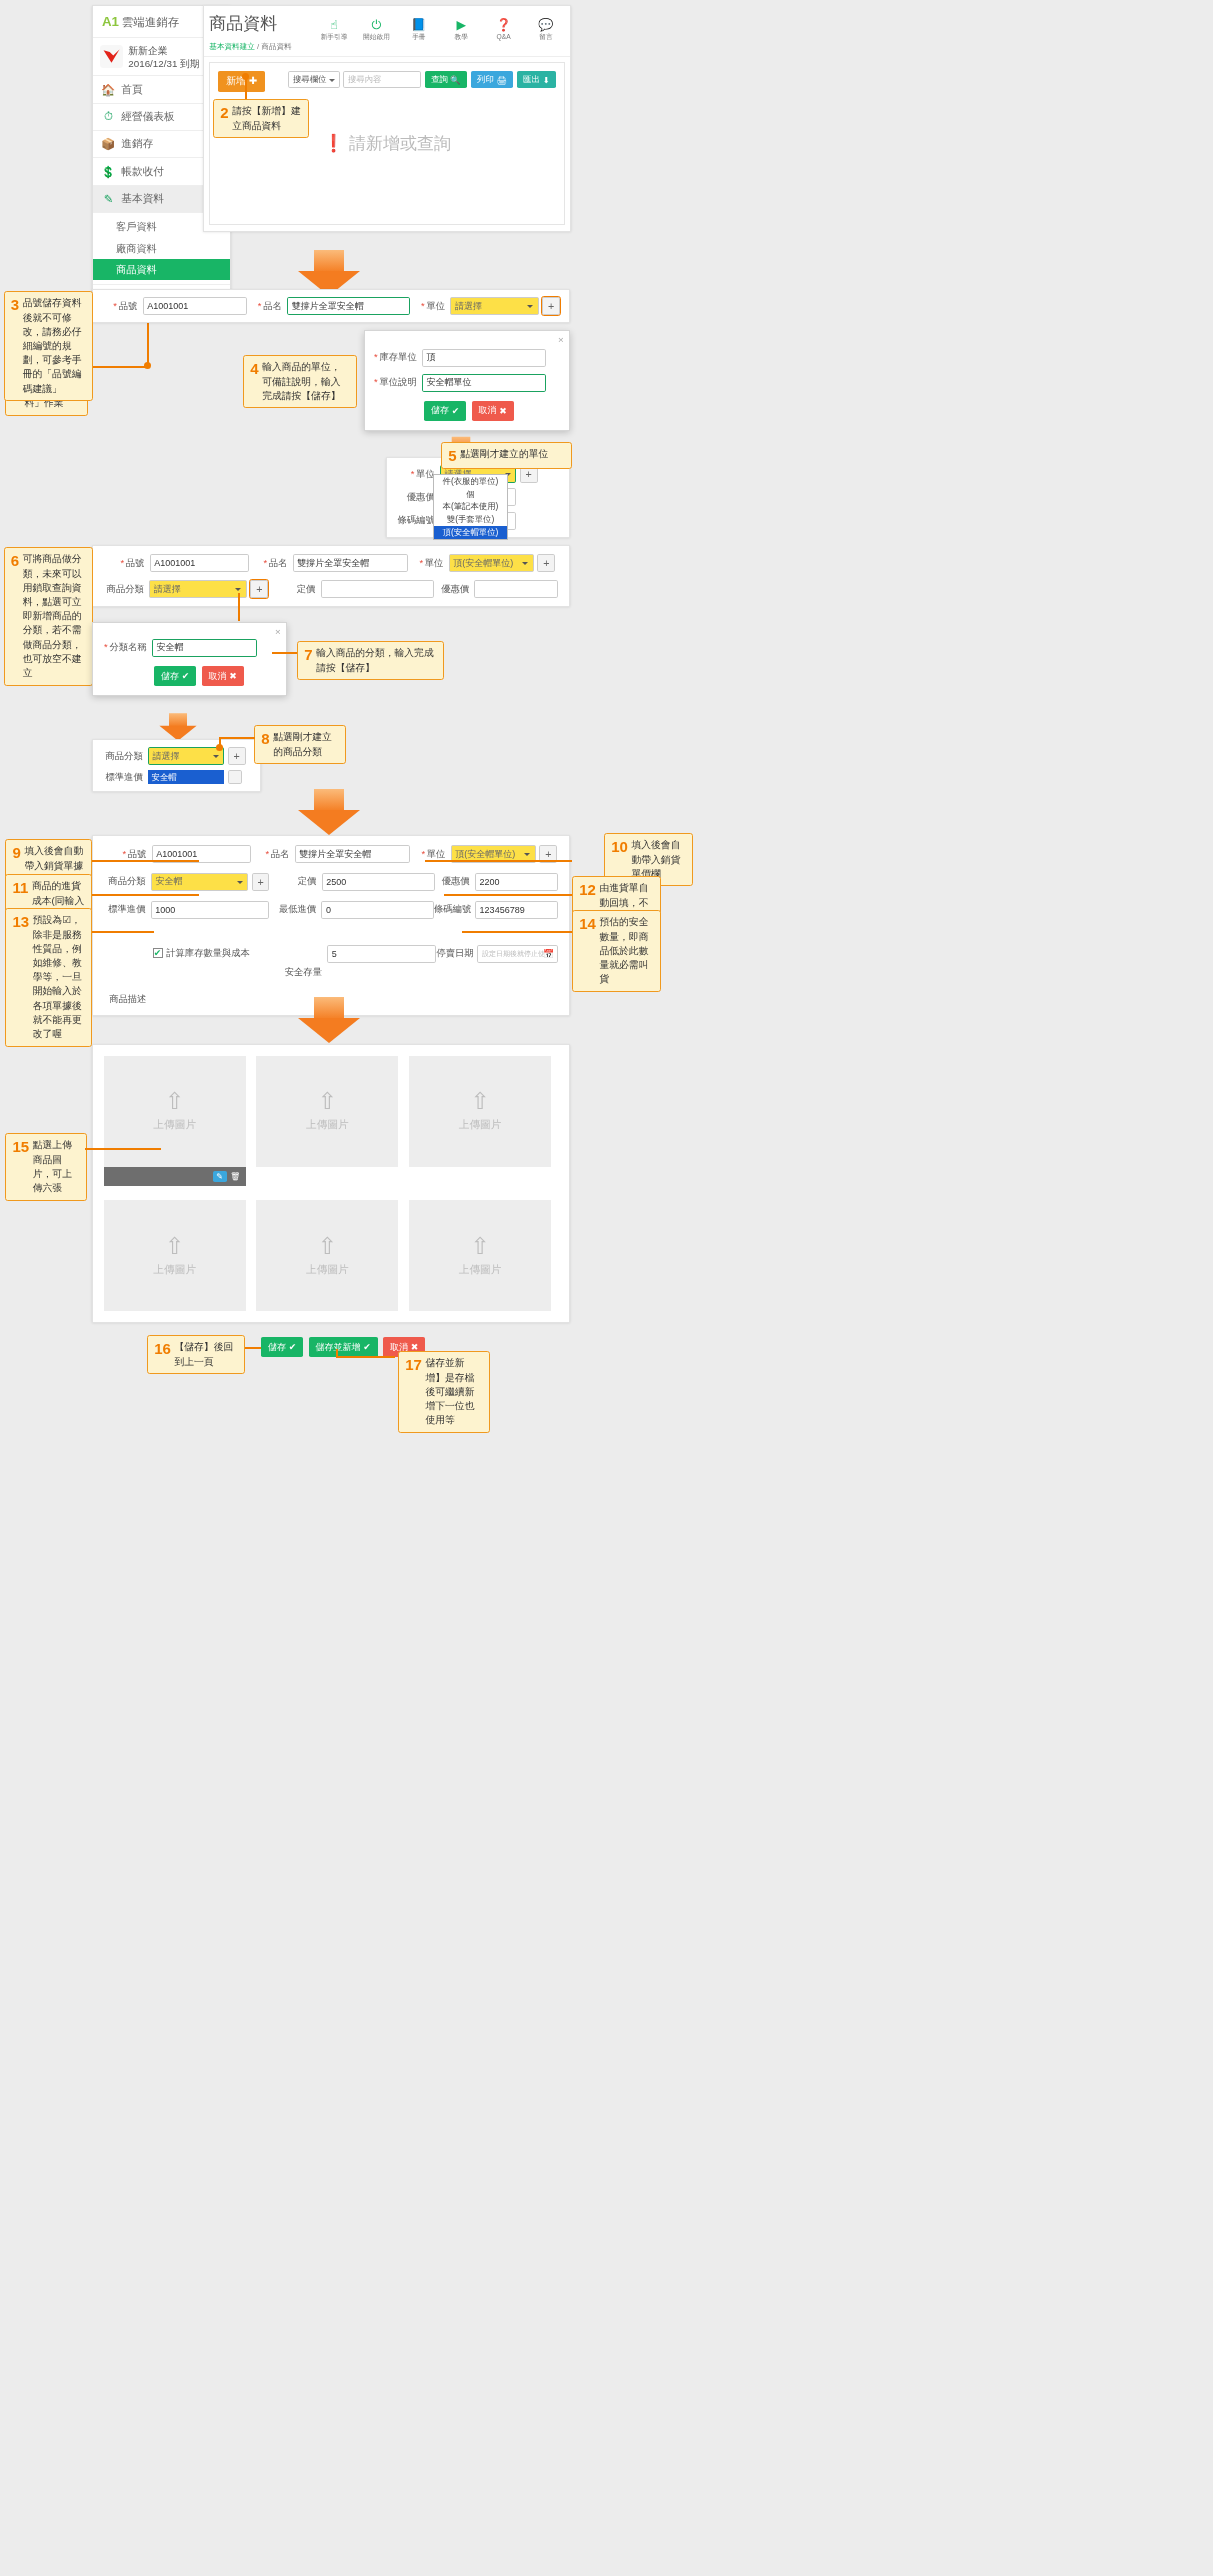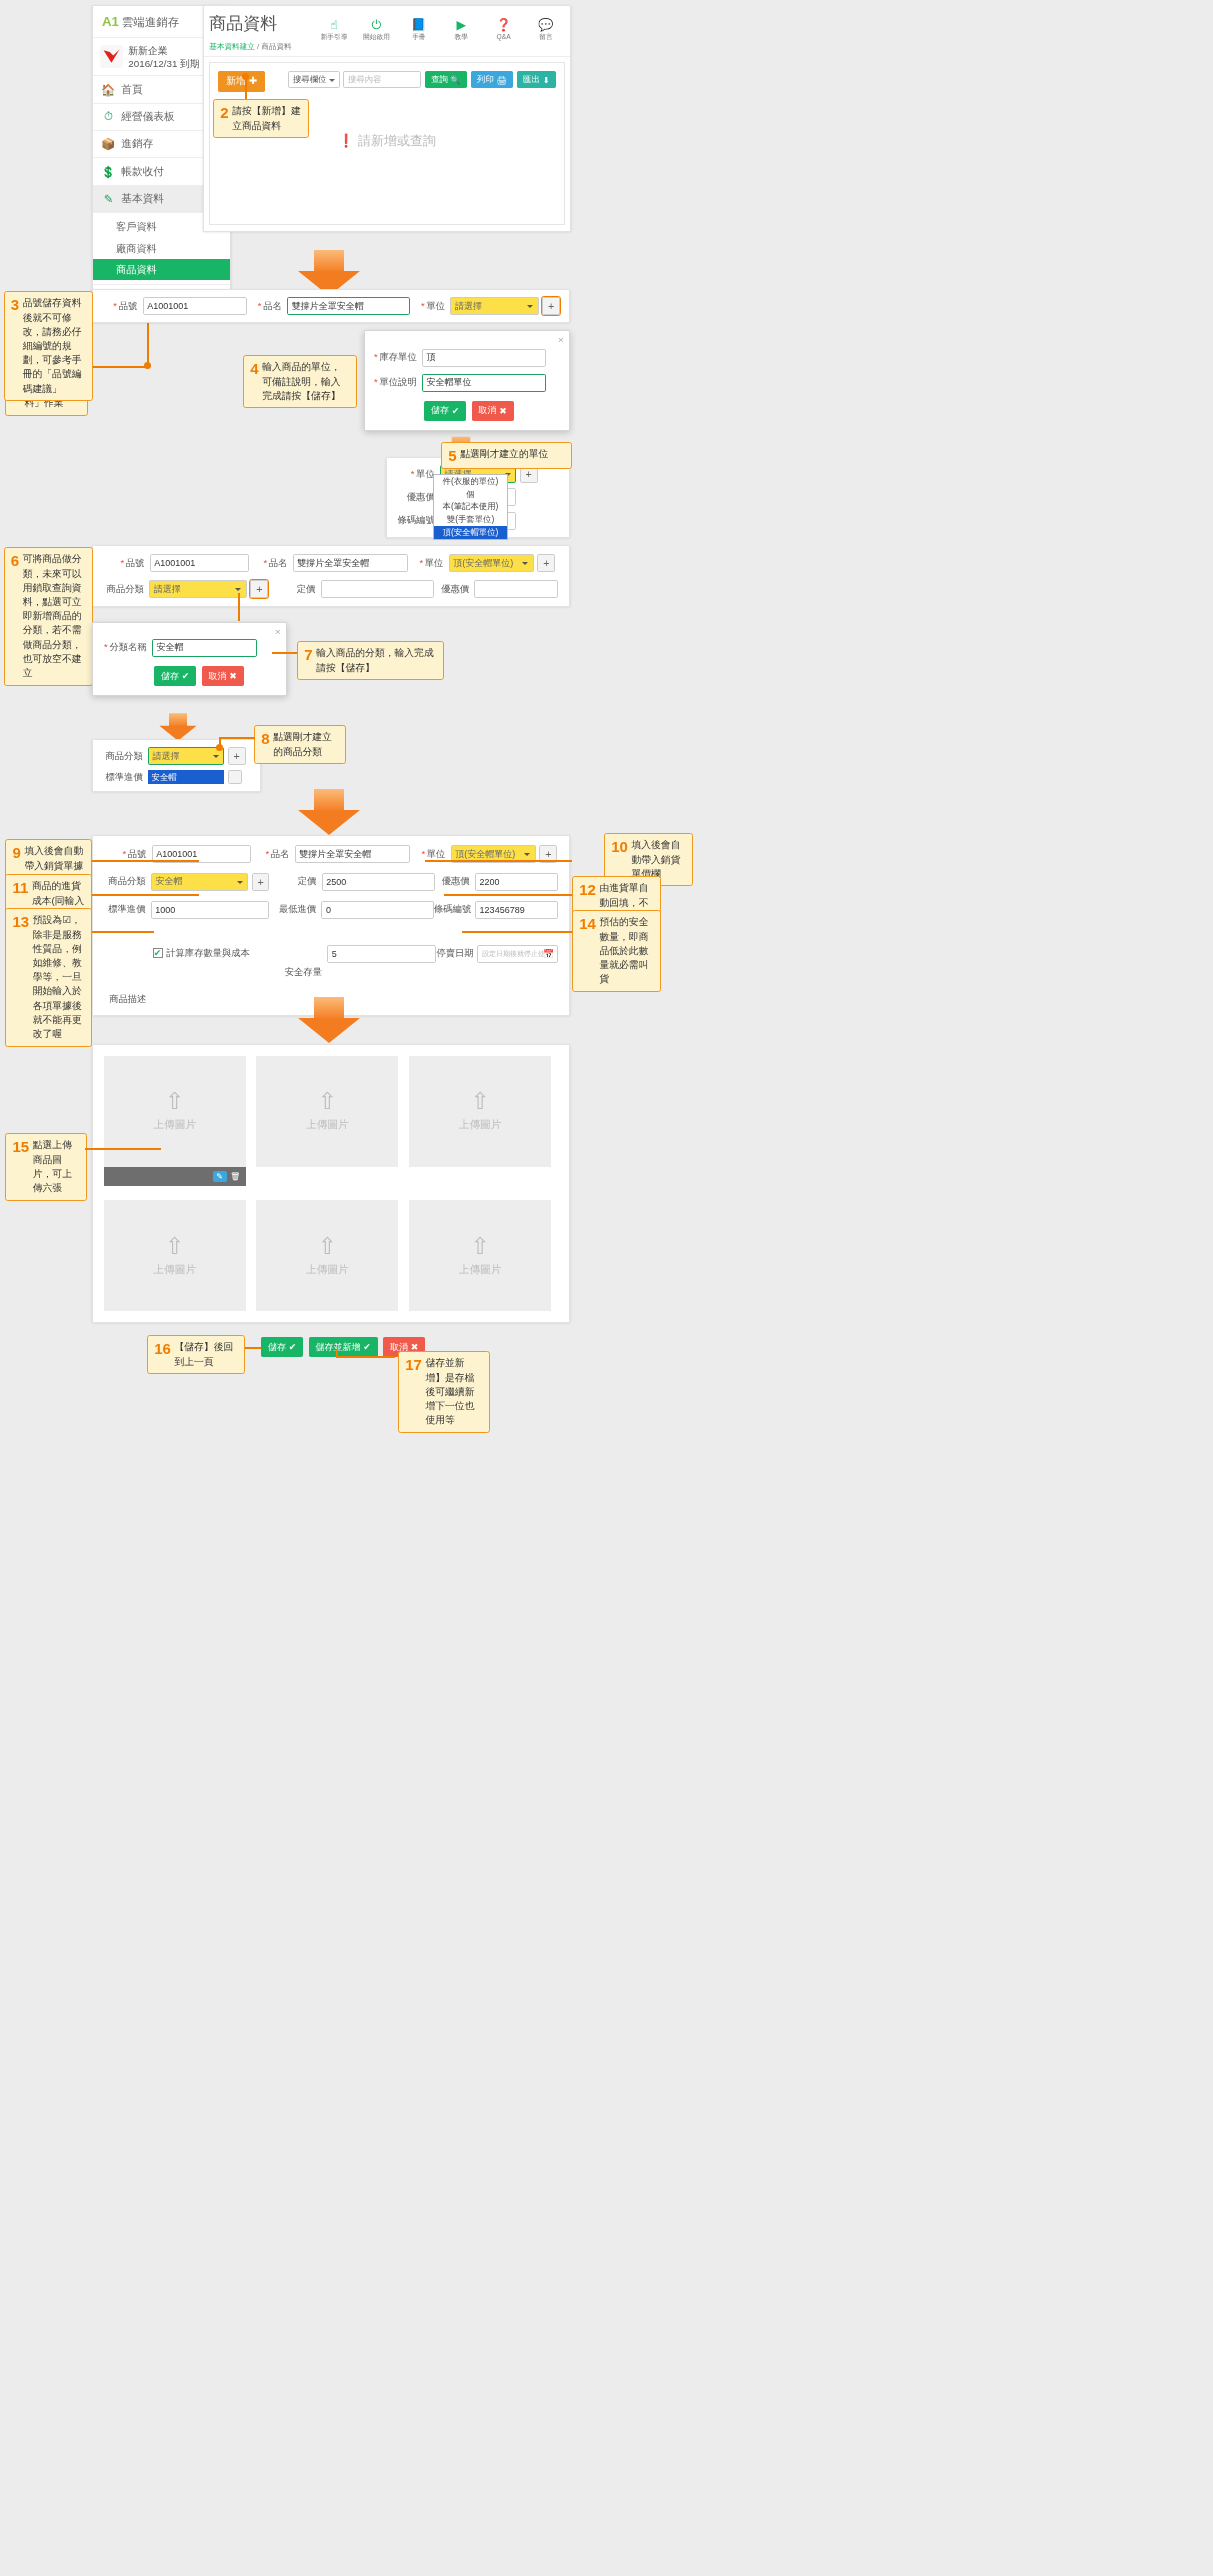--- a/index.html
+++ b/index.html
@@ -70,21 +70,21 @@
   .p1-search { position:absolute; right:8px; top:8px; display:flex; align-items:center; gap:3.6px; }
   .sel-sm { border:0.9px solid #ccc; height:17px; font-size:8.4px; color:#555; padding:0 12.4px 0 4.4px;
       display:flex; align-items:center; position:relative; background:#fff; border-radius:1.8px;}
   .sel-sm:after { content:""; position:absolute; right:3.6px; top:7px;
       border-left:3.1px solid transparent; border-right:3.1px solid transparent; border-top:3.6px solid #666;}
   .inp-sm { border:0.9px solid #ccc; height:17px; width:78px; font-size:8.4px; color:#bbb; padding:0 3.6px;
       display:flex; align-items:center; background:#fff; border-radius:1.8px;}
   .btn-sm { height:17px; font-size:8.4px; color:#fff; padding:0 6.2px; display:flex;
       align-items:center; gap:2.7px; border-radius:1.8px; }
   .btn-green{background:#18b566;} .btn-blue{background:#3ba7dd;} .btn-teal{background:#2bb3a3;}
-  .p1-empty { position:absolute; left:0; right:0; top:69px; text-align:center; color:#bbb; font-size:13px;}
+  .p1-empty { position:absolute; left:0; right:0; top:69px; text-align:center; color:#bbb; font-size:17px;}
 
   
   .frow { display:flex; align-items:center; }
   .flab { font-size:9.3px; color:#555; text-align:right; padding-right:5.3px; white-space:nowrap;}
   .req:before{ content:"*"; color:#e74c3c; margin-right:1.8px; }
   .finp { border:0.9px solid #ccc; height:18px; background:#fff; font-size:9px; color:#333;
       padding:0 3.6px; display:flex; align-items:center; border-radius:1.8px;}
   .finp.green { border:1.3px solid #1aa260; }
   .fsel { border:0.9px solid #ccc; height:18px; background:#fde047; font-size:9px; color:#666;
       padding:0 14px 0 3.6px; display:flex; align-items:center; border-radius:1.8px; position:relative;}

